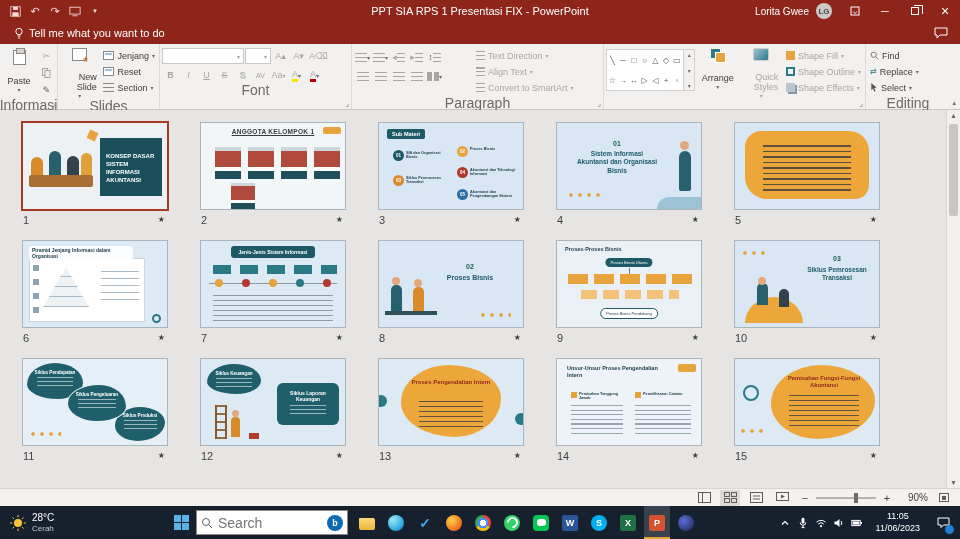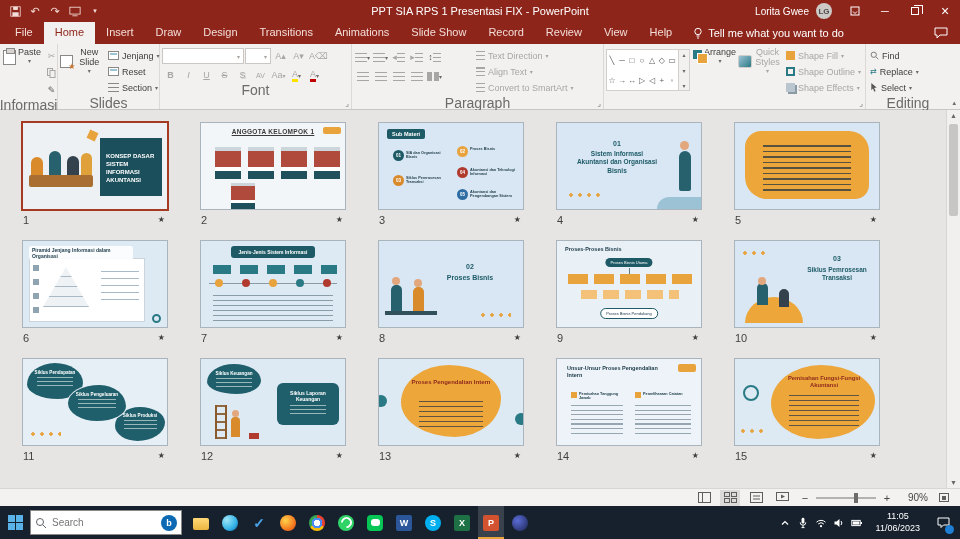--- a/index.html
+++ b/index.html
@@ -33,21 +33,21 @@
 .rtab.active{background:var(--ribbon-bg);color:var(--ppt-red)}
 .tellme{display:flex;align-items:center;gap:5px;margin-left:10px;color:#fff;white-space:nowrap;cursor:text}
 .tab-right{margin-left:auto;display:flex;align-items:center;padding-right:12px}
 
 
 .ribbon{height:66px;background:var(--ribbon-bg);border-bottom:1px solid #c8c6c4;display:flex;position:relative;flex:0 0 auto}
 .rgroup{display:flex;flex-direction:column;border-right:1px solid #dbd8d5;padding:1px 2px 0;position:relative}
 .rg-body{flex:1;display:flex;align-items:flex-start;gap:2px;padding-top:1px}
 .rg-footer{height:13px;display:flex;align-items:center;justify-content:center;color:#6d6a67;font-size:14px}
 .dlg{position:absolute;right:2px;bottom:1px;font-size:8px;color:#6d6a67;cursor:pointer}
-.bigbtn{width:44px;display:flex;flex-direction:row;align-items:center;gap:1px;padding-top:2px;cursor:pointer;text-align:center}
+.bigbtn{width:44px;display:flex;flex-direction:column;align-items:center;gap:12px;padding-top:2px;cursor:pointer;text-align:right}
 .bb-l{font-size:9px;line-height:1.1;color:#3f3d3b;display:flex;flex-direction:column;align-items:center}
 .caret{font-size:6px;color:#6d6a67}
 .mini-col{display:flex;flex-direction:column;justify-content:flex-start;gap:1px;padding-top:2px}
 .sbtn{min-width:17px;height:16px;display:flex;align-items:center;justify-content:center;font-size:9px;color:#5a5856;cursor:pointer;padding:0 1px}
 .tbtn{display:flex;align-items:center;gap:3px;font-size:9px;color:#3f3d3b;height:15px;padding:0 2px;cursor:pointer;white-space:nowrap}
 .dis,.dis *{color:var(--dis)!important}
 .rows{display:flex;flex-direction:column;gap:3px;padding-top:3px}
 .row{display:flex;align-items:center;gap:1px}
 .combo{height:16px;border:1px solid #c9c6c3;background:#fff;display:flex;align-items:center;justify-content:space-between;padding:0 3px;font-size:9px;color:#999}
 .font-name{width:82px}.font-size{width:26px}
@@ -222,21 +222,21 @@
 .zpct{width:28px;text-align:right;cursor:pointer}
 
 
 .taskbar{height:33px;background:#17212d;display:flex;align-items:center;color:#fff;flex:0 0 auto}
 .weather{display:flex;align-items:center;gap:6px;padding:0 10px;width:166px;cursor:pointer}
 .wtxt{display:flex;flex-direction:column;line-height:1.15}
 .wtemp{font-size:10px}
 .wdesc{font-size:8px;color:#c2ccd8}
 .startbtn{width:30px;height:33px;display:flex;align-items:center;justify-content:center;cursor:pointer}
 .tsearch{width:152px;height:25px;background:#fff;border:1px solid #8a8886;display:flex;align-items:center;gap:5px;padding:0 4px;margin-right:6px;cursor:text}
-.ts-input{border:none;outline:none;flex:1;font-size:10px;color:#444;font-family:"Liberation Sans",sans-serif;min-width:0;background:transparent}
+.ts-input{border:none;outline:none;flex:1;font-size:14px;color:#444;font-family:"Liberation Sans",sans-serif;min-width:0;background:transparent}
 .bing{width:16px;height:16px;border-radius:50%;background:#0b6ab3;color:#fff;font-size:9px;font-weight:bold;display:flex;align-items:center;justify-content:center;flex:0 0 auto}
 #tb-apps{display:flex;align-items:center;gap:3px}
 .tbapp{width:26px;height:33px;display:flex;align-items:center;justify-content:center;position:relative;cursor:pointer}
 .tbapp.active{background:rgba(255,255,255,.15);box-shadow:inset 0 -2px 0 #e8a33d}
 .tbapp::before{content:"";width:16px;height:16px;border-radius:3px}
 .tbapp .letter{position:absolute;color:#fff;font-weight:bold;font-size:9px;top:50%;left:50%;transform:translate(-50%,-50%)}
 .app-file-explorer::before{background:linear-gradient(#ffd977,#eab53f);border-radius:1px 2px 2px 2px;height:12px;margin-top:2px}
 .app-edge::before{border-radius:50%;background:radial-gradient(circle at 30% 30%,#9ee6f7,#35b3e6 60%,#0b61a9)}
 .app-to-do::before{background:none}
 .app-to-do .letter{color:#4aa3e8;font-size:14px}
@@ -294,34 +294,20 @@
         </span>
       <span class="winbtn">─</span>
       <span class="winbtn">
           <span class="restore-ic"></span>
         </span>
       <span class="winbtn" style="font-size:14px">×</span>
     </div>
   </div>
 
   <div class="tabsrow">
-    <div id="tabs" class="tabs">
-        <div class="rtab">File</div>
-        <div class="rtab active">Home</div>
-        <div class="rtab">Insert</div>
-        <div class="rtab">Draw</div>
-        <div class="rtab">Design</div>
-        <div class="rtab">Transitions</div>
-        <div class="rtab">Animations</div>
-        <div class="rtab">Slide Show</div>
-        <div class="rtab">Record</div>
-        <div class="rtab">Review</div>
-        <div class="rtab">View</div>
-        <div class="rtab">Help</div>
-      </div>
     <div class="tellme">
       <span>
           <svg width="10" height="12" viewBox="0 0 10 12">
             <circle cx="5" cy="4.5" r="3.2" fill="none" stroke="#fff"></circle>
             <line x1="3.5" y1="9" x2="6.5" y2="9" stroke="#fff"></line>
             <line x1="4" y1="11" x2="6" y2="11" stroke="#fff"></line>
           </svg>
         </span>
       <span>Tell me what you want to do</span>
     </div>
@@ -863,20 +849,41 @@
       <span class="viewbtn">
           <svg width="12" height="11" viewBox="0 0 12 11">
             <rect x="1.5" y="1.5" width="9" height="8" fill="none" stroke="#605e5c"></rect>
             <path d="M4 4h4v4H4z" fill="#605e5c"></path>
           </svg>
         </span>
     </div>
   </div>
 
   <div class="taskbar">
+    <div class="weather">
+      <span>
+          <svg width="16" height="16" viewBox="0 0 16 16">
+            <circle cx="8" cy="8" r="4" fill="#f8c53a"></circle>
+            <g stroke="#f8c53a">
+              <line x1="8" y1="0" x2="8" y2="2.3"></line>
+              <line x1="8" y1="13.7" x2="8" y2="16"></line>
+              <line x1="0" y1="8" x2="2.3" y2="8"></line>
+              <line x1="13.7" y1="8" x2="16" y2="8"></line>
+              <line x1="2.5" y1="2.5" x2="4.1" y2="4.1"></line>
+              <line x1="11.9" y1="11.9" x2="13.5" y2="13.5"></line>
+              <line x1="11.9" y1="4.1" x2="13.5" y2="2.5"></line>
+              <line x1="2.5" y1="13.5" x2="4.1" y2="11.9"></line>
+            </g>
+          </svg>
+        </span>
+      <div class="wtxt">
+        <span class="wtemp">28°C</span>
+        <span class="wdesc">Cerah</span>
+      </div>
+    </div>
     <div class="startbtn">
       <svg width="15" height="15" viewBox="0 0 15 15">
           <rect x="0" y="0" width="7" height="7" fill="#5ab3e8"></rect>
           <rect x="8" y="0" width="7" height="7" fill="#5ab3e8"></rect>
           <rect x="0" y="8" width="7" height="7" fill="#5ab3e8"></rect>
           <rect x="8" y="8" width="7" height="7" fill="#5ab3e8"></rect>
         </svg>
     </div>
     <div class="tsearch">
       <span>

